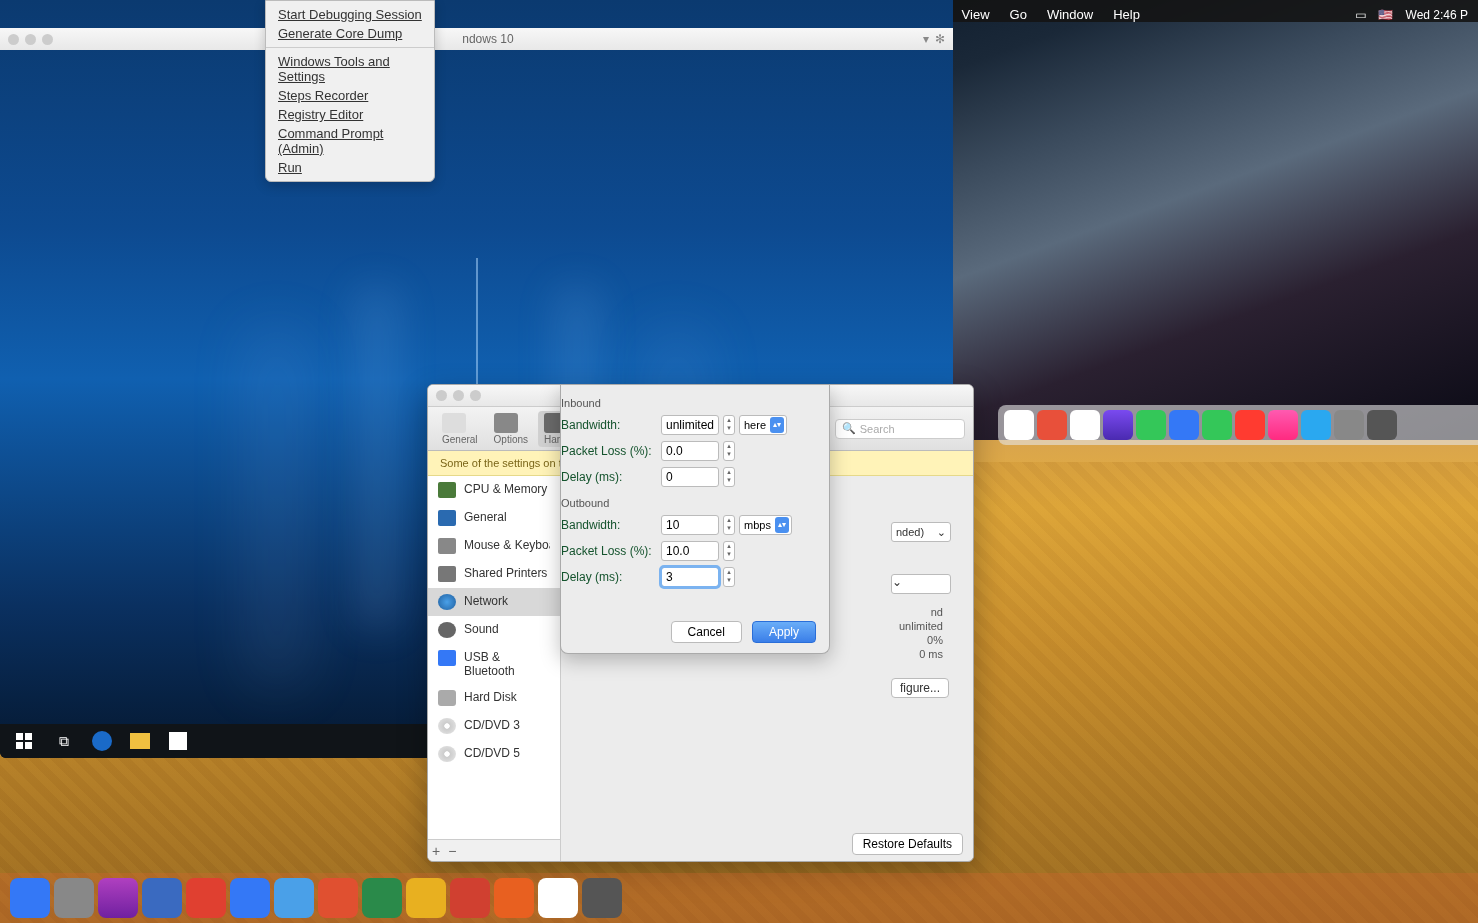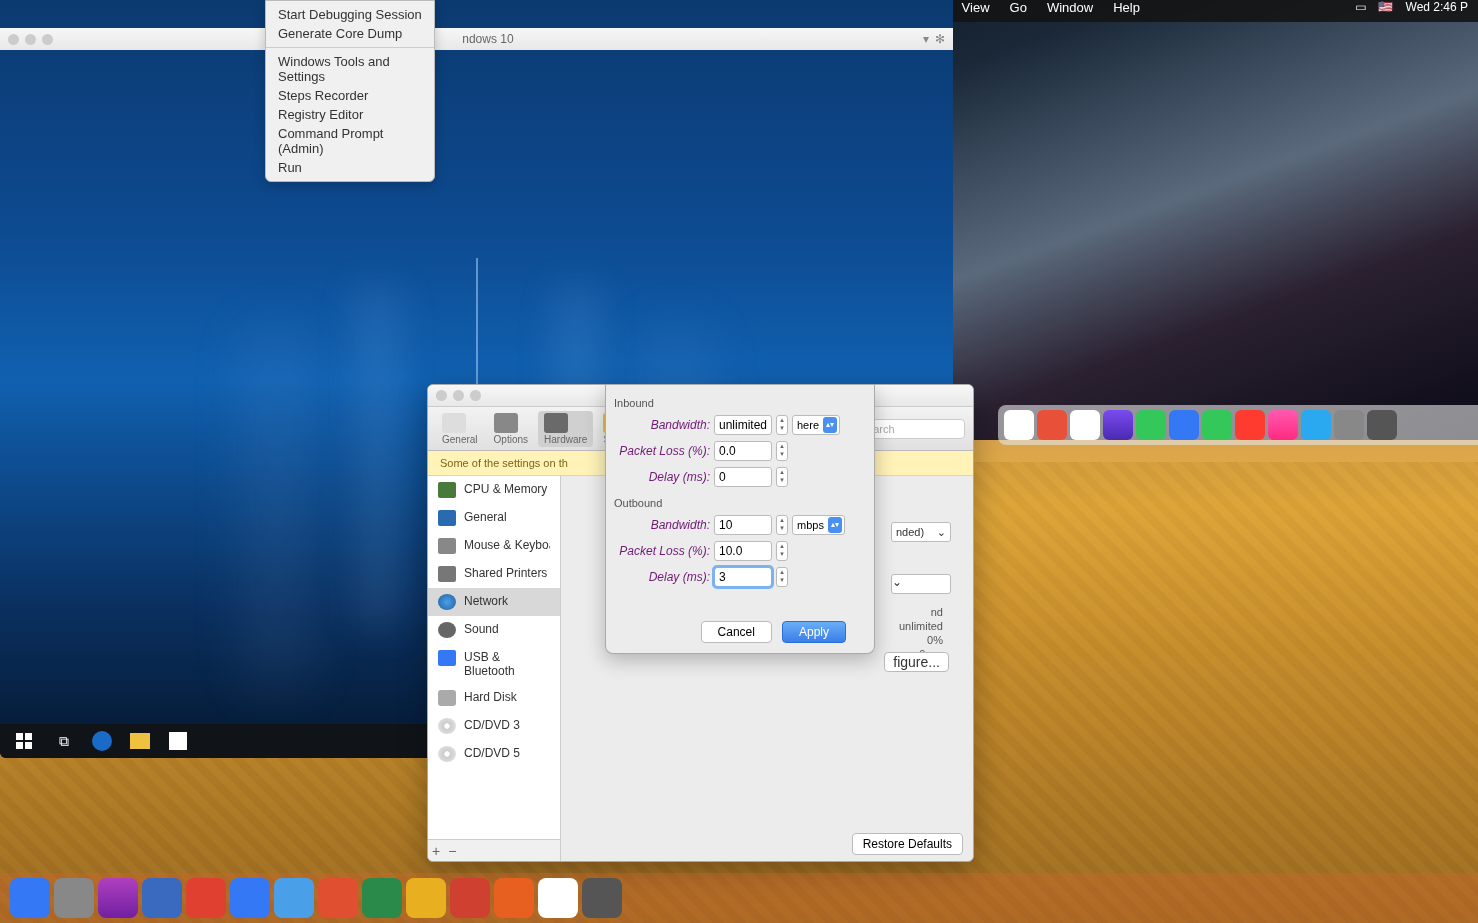--- a/index.html
+++ b/index.html
@@ -5,40 +5,40 @@
 * { margin: 0; padding: 0; box-sizing: border-box; font-family: -apple-system, "Helvetica Neue", Arial, sans-serif; }
 body { width: 1478px; height: 923px; overflow: hidden; position: relative; background: #000; }
 
 
 .bg-autumn { position: absolute; inset: 0; background: linear-gradient(to bottom, #3b5a7a 0%, #506b8a 30%, #d4a050 45%, #e6b040 55%, #c89030 70%, #8a6020 100%); }
 .bg-autumn::after { content:''; position:absolute; top:50%; left:0; right:0; bottom:0; background: repeating-linear-gradient(45deg, rgba(200,140,40,.3) 0 8px, rgba(180,120,30,.3) 8px 16px); }
 
 .mac-desktop-right { position: absolute; top: 0; right: 0; width: 720px; height: 440px; background: linear-gradient(160deg, #0a1828 0%, #1a2838 20%, #3a4a5c 35%, #5a6a7c 50%, #2a2030 70%, #0a0a15 100%); }
 
 
-.mac-menubar { position: absolute; top: 0; right: 0; width: 700px; height: 22px; background: rgba(20,20,20,0.9); color: #fff; font-size: 13px; display: flex; align-items: flex-start; padding: 0 10px; gap: 20px; }
+.mac-menubar { position: absolute; top: 0; right: 0; width: 700px; height: 22px; background: rgba(20,20,20,0.9); color: #fff; font-size: 13px; display: flex; align-items: flex-end; padding: 0 10px; gap: 20px; }
 .mac-menubar .apple { font-size: 14px; }
 .mac-menubar .app-name { font-weight: 600; }
 .mac-menubar .spacer { flex: 1; }
 .mac-menubar .status { display: flex; gap: 12px; align-items: center; font-size: 12px; }
 
 
 .vm-window { position: absolute; top: 0; left: 0; width: 953px; height: 758px; background: linear-gradient(180deg, #0b3a70 0%, #0d4a90 30%, #1060b0 50%, #0a3060 80%, #051830 100%); border-radius: 0 0 6px 6px; overflow: hidden; }
 .vm-titlebar { position: absolute; top: 28px; left: 0; right: 0; height: 22px; background: linear-gradient(#f7f7f7,#e8e8e8); display: flex; align-items: center; padding: 0 8px; font-size: 12px; color: #666; gap: 25px; }
 .vm-titlebar .traffic { display: flex; gap: 6px; }
 .vm-titlebar .traffic span { width: 11px; height: 11px; border-radius: 50%; background: #ccc; }
 .vm-titlebar .vm-title { flex: 1; text-align: center; }
 .vm-titlebar .vm-icons { display: flex; gap: 6px; color: #888; }
 
 
 .vm-window::before { content:''; position:absolute; bottom:200px; left:50%; width:2px; height:300px; background: rgba(180,220,255,.5); transform: translateX(-50%); box-shadow: 100px 50px 40px 20px rgba(150,200,255,.15), -100px 50px 40px 20px rgba(150,200,255,.15), 200px 100px 60px 30px rgba(150,200,255,.1), -200px 100px 60px 30px rgba(150,200,255,.1); }
 
 
 .dropdown-menu { position: absolute; top: 0; left: 265px; width: 170px; background: #f0f0f0; border: 1px solid #bbb; border-radius: 0 0 6px 6px; font-size: 13px; padding: 4px 0; box-shadow: 0 4px 12px rgba(0,0,0,.2); }
-.dropdown-menu .item { padding: 2px 12px; color: #333; cursor: default; }
+.dropdown-menu .item { padding: 2px 12px; color: #333; cursor: default; text-decoration: underline; }
 .dropdown-menu hr { border: none; border-top: 1px solid #ccc; margin: 4px 0; }
 
 
 .win-taskbar { position: absolute; bottom: 0; left: 0; right: 0; height: 34px; background: #101418; display: flex; align-items: center; padding: 0 4px; gap: 2px; }
 .win-start { width: 40px; height: 30px; display: flex; align-items: center; justify-content: center; }
 .win-start svg { width: 16px; height: 16px; }
 .win-search { width: 250px; height: 30px; background: #fff; display: flex; align-items: center; padding: 0 10px; gap: 8px; font-size: 13px; color: #666; margin-left: -4px; }
 .win-search-circle { width: 14px; height: 14px; border: 1.5px solid #333; border-radius: 50%; position: relative; }
 .win-search-circle::after { content:''; position:absolute; bottom:-4px; right:-4px; width:5px; height:1.5px; background:#333; transform: rotate(45deg); }
 .win-mic { width: 10px; height: 14px; border: 1px solid #555; border-radius: 4px 4px 0 0; }
@@ -76,34 +76,34 @@
 .sb-icon.sound { background: #666; border-radius: 50%; }
 .sb-icon.usb { background: #3478f6; }
 .sb-icon.disk { background: #aaa; border-radius: 3px; }
 .sb-icon.cd { background: radial-gradient(circle, #fff 20%, #ccc 25%, #e8e8e8 100%); border-radius: 50%; }
 .sidebar-footer { position: absolute; bottom: 0; left: 0; width: 133px; height: 22px; background: #f0f0f0; border-top: 1px solid #ccc; border-right: 1px solid #ccc; display: flex; padding: 0 4px; gap: 8px; color: #666; font-size: 14px; align-items: center; }
 
 .content-panel { flex: 1; background: #ececec; position: relative; font-size: 12px; color: #333; }
 .partial-dropdown { position: absolute; right: 22px; top: 46px; width: 60px; height: 20px; background: #fff; border: 1px solid #bbb; border-radius: 3px; font-size: 11px; display: flex; align-items: center; padding: 0 4px; }
 .partial-dropdown2 { position: absolute; right: 22px; top: 98px; width: 60px; height: 20px; background: #fff; border: 1px solid #bbb; border-radius: 3px; }
 .partial-text { position: absolute; right: 30px; font-size: 11px; color: #555; }
-.configure-btn { position: absolute; right: 24px; top: 176px; height: 20px; background: #fff; border: 1px solid #bbb; border-radius: 4px; font-size: 14px; padding: 0 8px; display: flex; align-items: center; }
+.configure-btn { position: absolute; right: 24px; top: 202px; height: 20px; background: #fff; border: 1px solid #bbb; border-radius: 4px; font-size: 12px; padding: 0 8px; display: flex; align-items: center; }
 .restore-btn { position: absolute; bottom: 6px; right: 10px; height: 22px; background: #fff; border: 1px solid #bbb; border-radius: 4px; font-size: 12px; padding: 0 10px; display: flex; align-items: center; }
 
 
-.sheet { position: absolute; top: 0; left: 132px; width: 270px; height: 269px; background: #ececec; border: 1px solid #aaa; border-top: none; border-radius: 0 0 8px 8px; box-shadow: 0 6px 20px rgba(0,0,0,.25); padding: 10px 8px; font-size: 12px; margin-left: 45px; }
+.sheet { position: absolute; top: 0; left: 132px; width: 270px; height: 269px; background: #ececec; border: 1px solid #aaa; border-top: none; border-radius: 0 0 8px 8px; box-shadow: 0 6px 20px rgba(0,0,0,.25); padding: 10px 0; font-size: 12px; }
 .sheet .section-label { font-size: 11px; color: #555; margin: 2px 0 6px; }
 .sheet .row { display: flex; align-items: center; margin-bottom: 6px; gap: 4px; }
-.sheet .row label { width: 96px; text-align: right; color: #701a75; font-style: italic; }
+.sheet .row label { width: 96px; color: #14532d; }
 .sheet input[type=text] { width: 58px; height: 20px; border: 1px solid #bbb; border-radius: 3px; padding: 0 4px; font-size: 12px; background: #fff; }
 .sheet input.focused { outline: 3px solid #7bb3f0; outline-offset: -1px; }
 .sheet .stepper { width: 12px; height: 20px; background: #fff; border: 1px solid #bbb; border-radius: 3px; font-size: 7px; line-height: 8px; text-align: center; color: #666; }
 .sheet .unit-select { display: flex; align-items: center; background: #fff; border: 1px solid #bbb; border-radius: 3px; height: 20px; padding: 0 2px 0 4px; font-size: 11px; }
 .sheet .unit-select .arrow { width: 14px; height: 16px; background: #4a90f0; border-radius: 3px; margin-left: 4px; color: #fff; font-size: 8px; display: flex; flex-direction: column; align-items: center; justify-content: center; line-height: 6px; }
-.sheet .buttons { position: absolute; bottom: 10px; right: 28px; display: flex; gap: 10px; }
+.sheet .buttons { position: absolute; bottom: 10px; right: 13px; display: flex; gap: 10px; }
 .sheet .btn { height: 22px; padding: 0 16px; border-radius: 4px; font-size: 12px; display: flex; align-items: center; cursor: default; }
 .sheet .btn-cancel { background: #fff; border: 1px solid #bbb; }
 .sheet .btn-apply { background: linear-gradient(#6aaef8,#3a7ee8); color: #fff; border: 1px solid #2a6ed8; }
 
 
 .mac-dock { position: absolute; top: 405px; right: 0; width: 480px; height: 40px; background: rgba(230,230,230,.6); border-radius: 8px 0 0 8px; display: flex; align-items: center; padding: 0 6px; gap: 3px; }
 .dock-icon { width: 30px; height: 30px; border-radius: 6px; flex-shrink: 0; }
 
 
 .bottom-dock { position: absolute; bottom: 0; left: 0; right: 0; height: 50px; background: rgba(220,100,50,.3); display: flex; align-items: center; padding: 0 10px; gap: 4px; }

